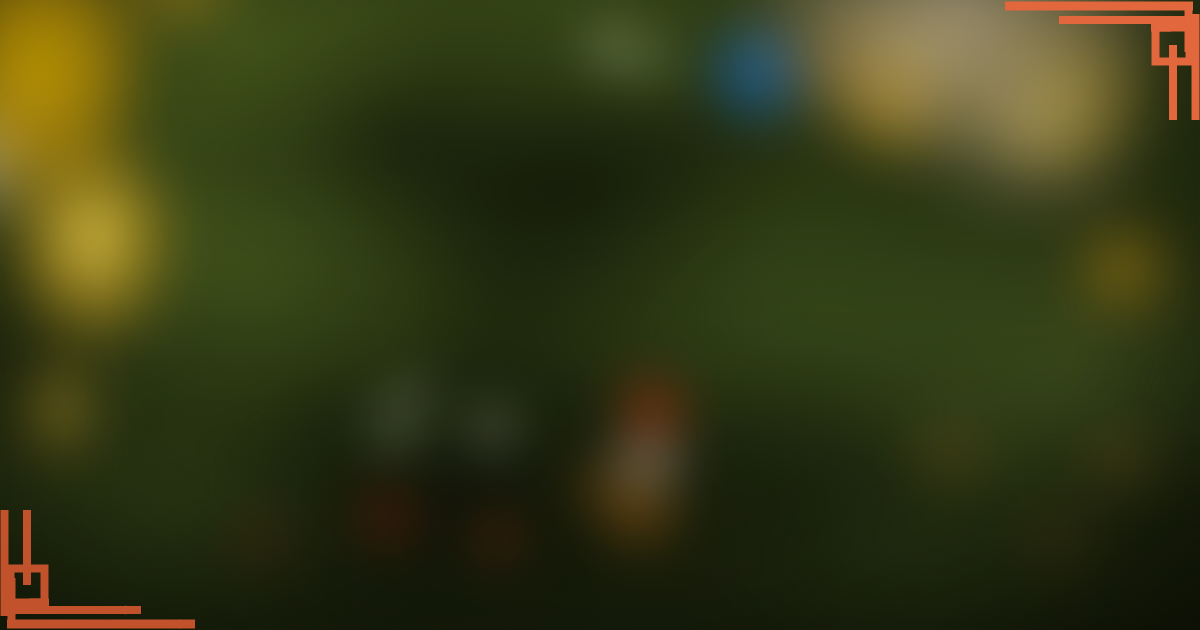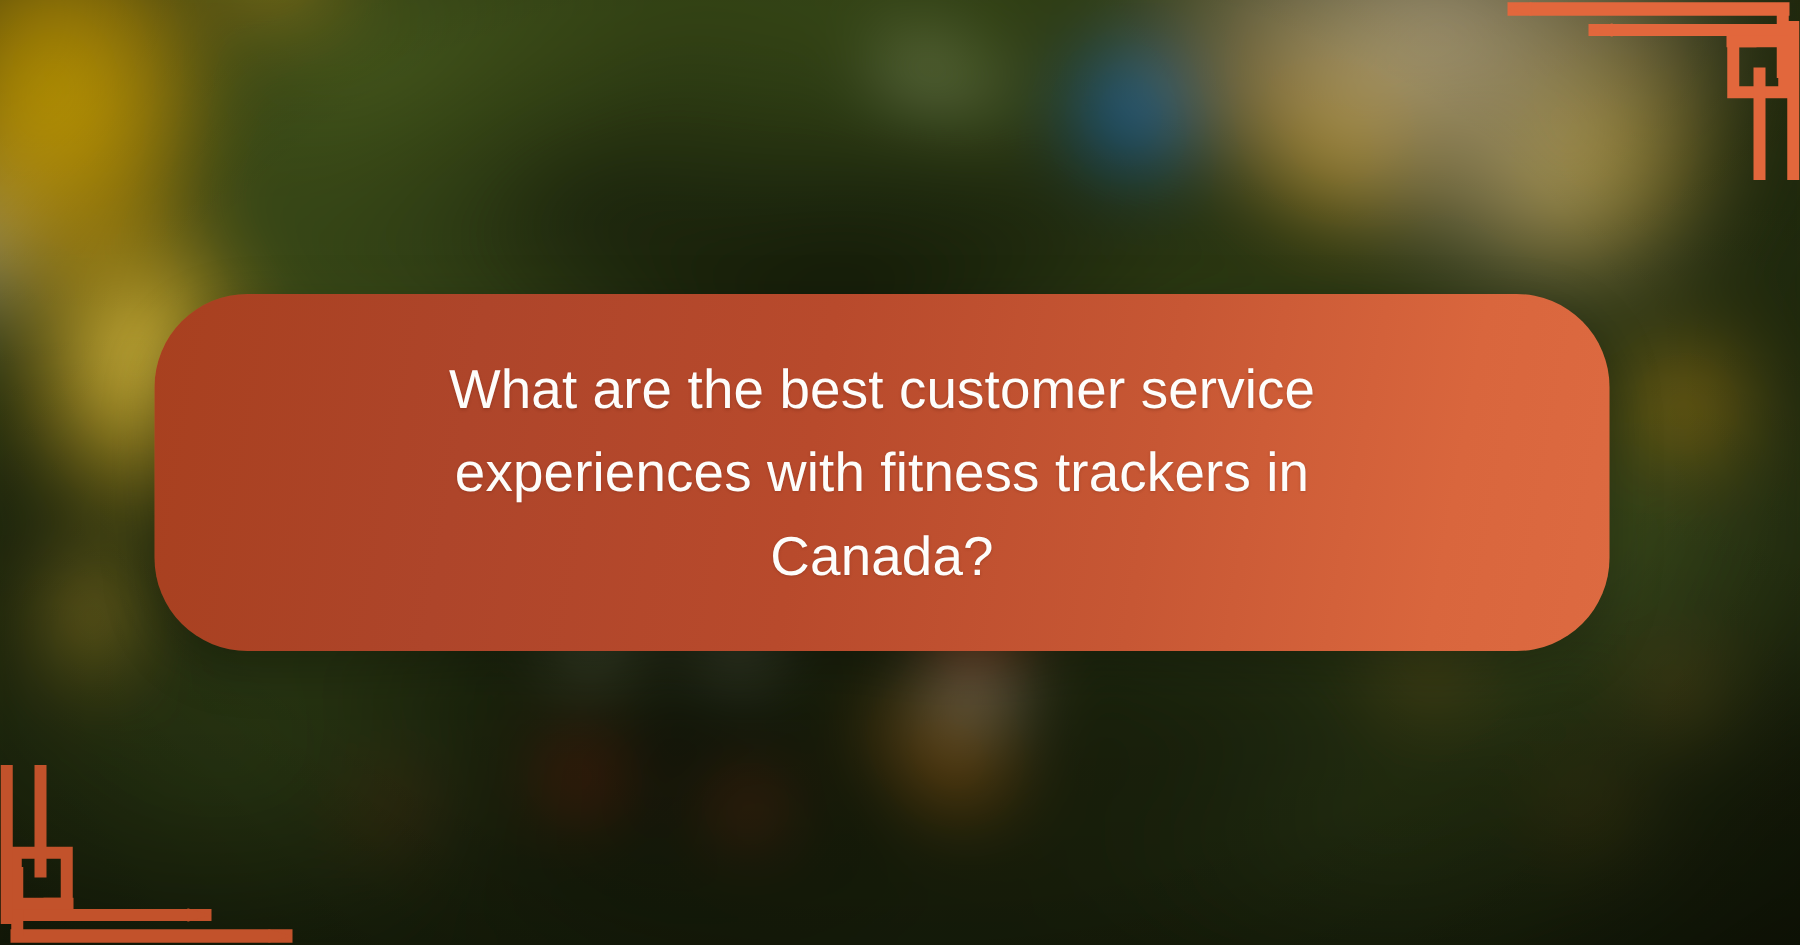--- a/index.html
+++ b/index.html
@@ -176,17 +176,14 @@
         <path d="M64 20 L80 15.5 L80 24.5 Z" fill="#c2522b" stroke="none"></path>
         <path d="M193.5 6 L193.5 52" stroke-width="8"></path>
         <path d="M156 27.5 L176 27.5" stroke-width="8"></path>
         <rect x="160.5" y="27.5" width="34" height="34" stroke-width="8"></rect>
         <path d="M178 45 L178 120" stroke-width="8"></path>
         <path d="M200.5 14 L200.5 120" stroke-width="8"></path>
       </g>
     </svg>
   </div>
 
-  <div id="card">
-    <div id="question-text">What are the best customer service experiences with fitness trackers in Canada?</div>
-  </div>
 
 </div>
 
 </body></html>

